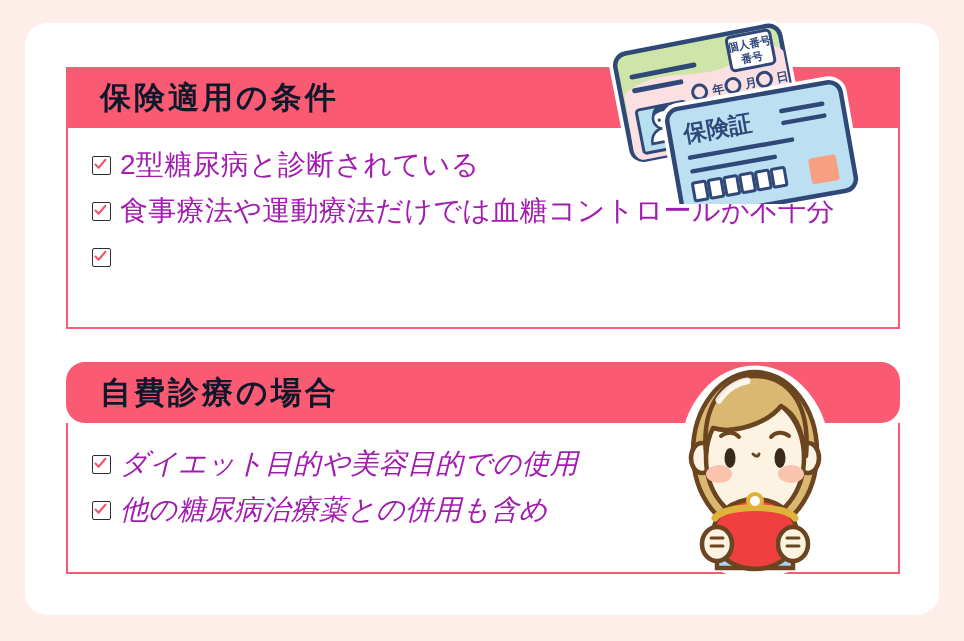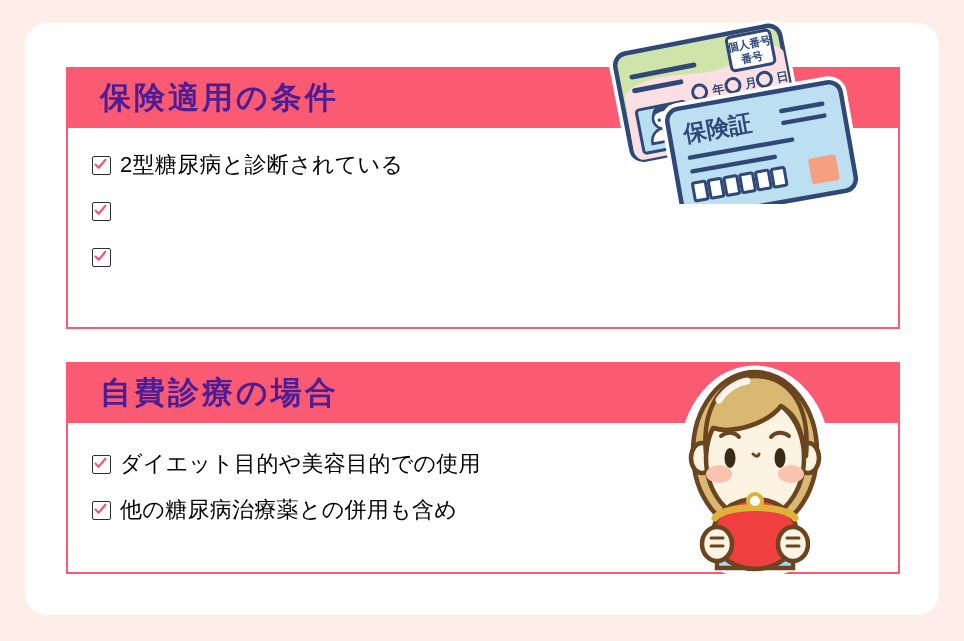--- a/index.html
+++ b/index.html
@@ -36,21 +36,21 @@
   .section-header {
     position: relative;
     box-sizing: border-box;
     width: 100%;
     background: #fa5a72;
     display: flex;
     align-items: center;
     z-index: 3;
   }
   .section-header-title {
-    color: #4c1d95;
+    color: #0f172a;
     font-size: 31px;
     font-weight: bold;
     letter-spacing: 3px;
     padding-left: 34px;
     line-height: 1;
     white-space: nowrap;
   }
   .section-body {
     position: relative;
     box-sizing: border-box;
@@ -59,22 +59,22 @@
     border: 2px solid #fa5a72;
     border-top: none;
     z-index: 2;
   }
 
   #section-insurance { left: 66px; top: 67px; width: 834px; height: 262px; }
   #section-insurance .section-header { height: 61px; }
   #section-insurance .section-body   { height: 201px; padding-top: 14px; }
 
   #section-selfpay { left: 66px; top: 362px; width: 834px; height: 212px; }
-  #section-selfpay .section-header { height: 61px; }
-  #section-selfpay .section-body   { height: 151px; padding-top: 18px; }
+  #section-selfpay .section-header { height: 61px; border-radius: 19px; }
+  #section-selfpay .section-body   { height: 151px; padding-top: 18px; font-style: italic; }
 
   
   .check-list {
     list-style: none;
     margin: 0;
     padding: 0 0 0 24px;
   }
   .check-item {
     display: flex;
     align-items: center;
@@ -89,22 +89,22 @@
     position: relative;
     margin-right: 9px;
     background: #ffffff;
   }
   .check-box svg {
     position: absolute;
     left: 1px;
     top: 1px;
   }
   .check-text {
-    color: #000000;
-    font-size: 22px;
+    color: #a21caf;
+    font-size: 28px;
     line-height: 1;
     letter-spacing: 0.3px;
     white-space: nowrap;
   }
 
   
   .illus {
     position: absolute;
     z-index: 6;
   }
@@ -131,20 +131,21 @@
             </svg>
           </span>
           <span class="check-text">2型糖尿病と診断されている</span>
         </li>
         <li class="check-item">
           <span class="check-box">
             <svg width="13" height="13" viewBox="0 0 13 13">
               <path d="M1.5 6.6 L4.6 9.7 L11.4 1.8" fill="none" stroke="#f4536b" stroke-width="2.1" stroke-linecap="round" stroke-linejoin="round"></path>
             </svg>
           </span>
+          <span class="check-text">食事療法や運動療法だけでは血糖コントロールが不十分</span>
         </li>
         <li class="check-item">
           <span class="check-box">
             <svg width="13" height="13" viewBox="0 0 13 13">
               <path d="M1.5 6.6 L4.6 9.7 L11.4 1.8" fill="none" stroke="#f4536b" stroke-width="2.1" stroke-linecap="round" stroke-linejoin="round"></path>
             </svg>
           </span>
         </li>
       </ul>
     </div>

